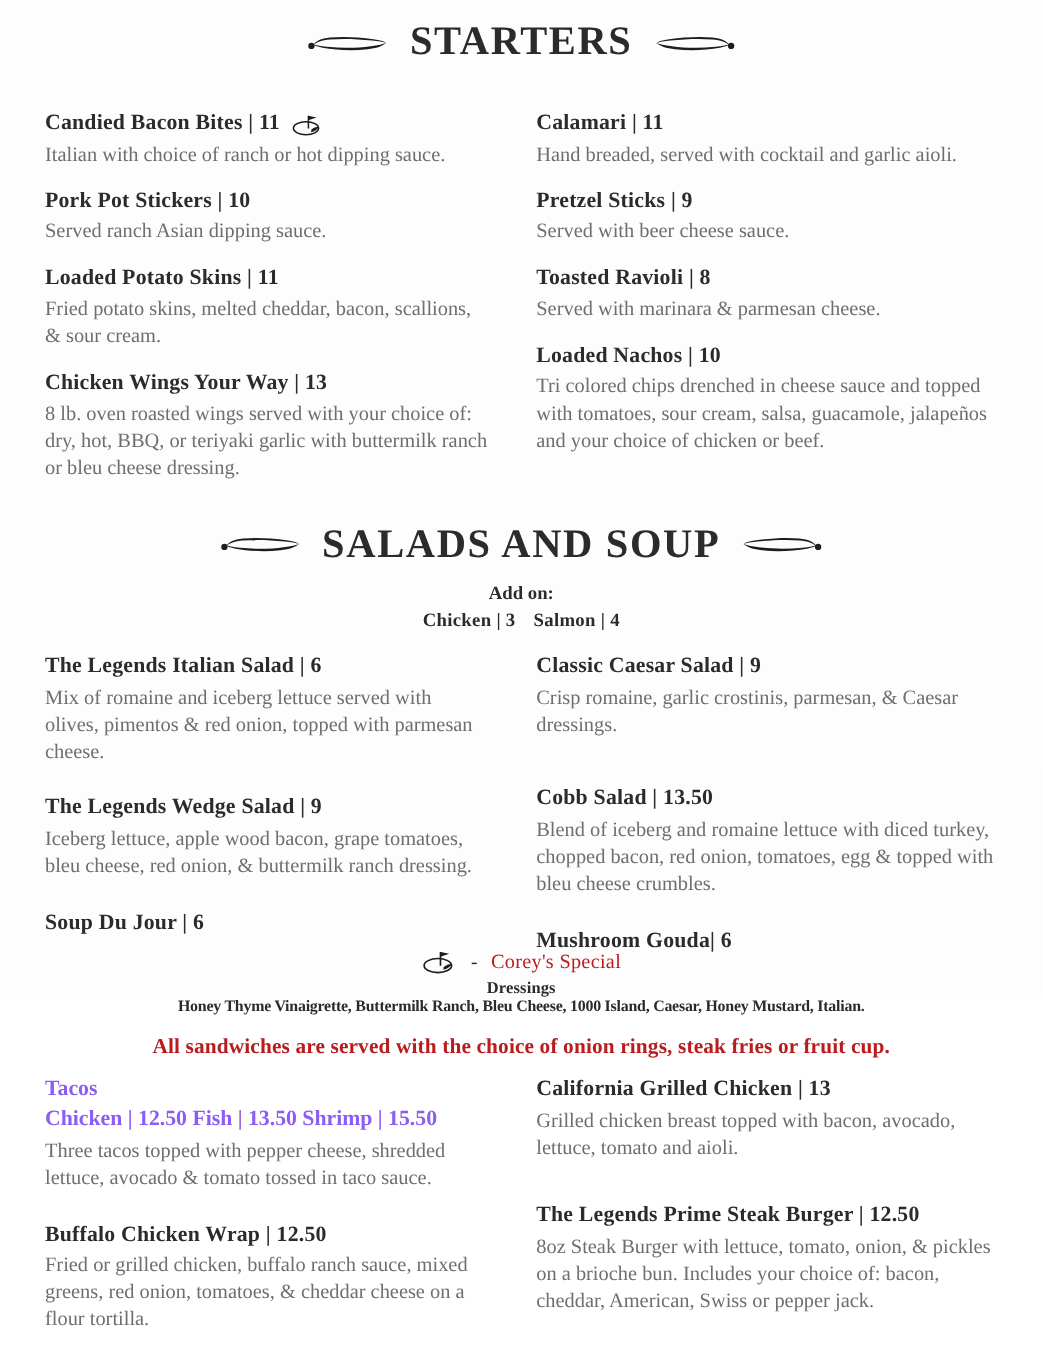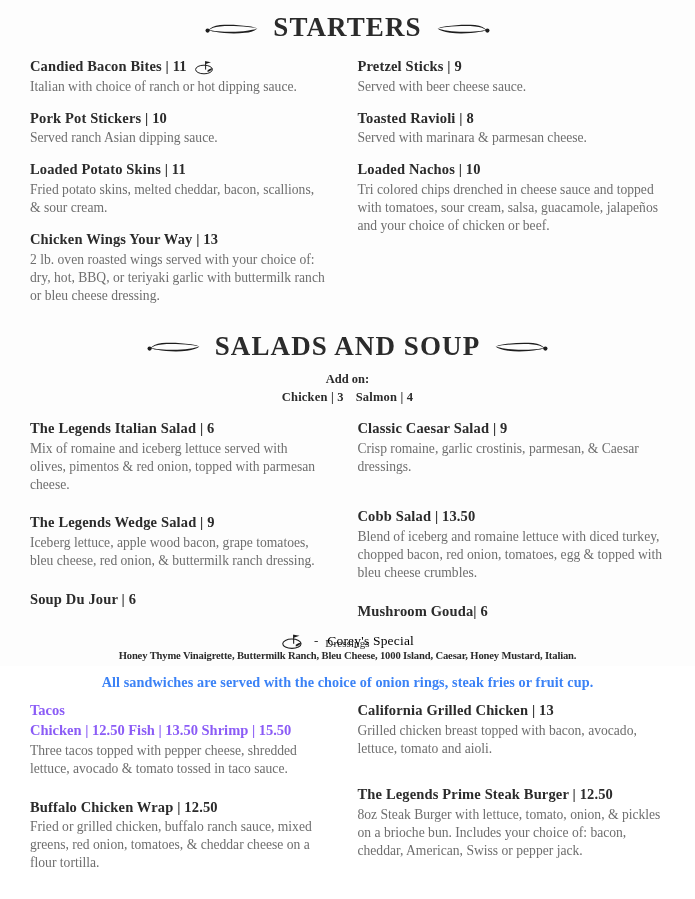--- a/index.html
+++ b/index.html
@@ -93,61 +93,61 @@
   }
   .addon .row2 { letter-spacing: 0.2px; }
   .addon .gap { display: inline-block; width: 12px; }
 
   .dressings {
     text-align: center;
     margin-top: 16px;
   }
   .dressings .dt {
     font-size: 11px;
-    font-weight: normal;
+    font-weight: bold;
     color: #2b2b2b;
     letter-spacing: 0.1px;
   }
   .dressings .dl {
     font-size: 10.6px;
     font-weight: bold;
     color: #2b2b2b;
     letter-spacing: -0.15px;
     margin-top: 1px;
   }
 
   .sand-note {
     text-align: center;
     font-size: 14.2px;
     font-weight: bold;
-    color: #3b82f6;
+    color: #b91c1c;
     margin-top: 5px;
     letter-spacing: 0.1px;
   }
 
   
   .footer {
     position: absolute;
     left: 0; right: 0;
     bottom: 16px;
     display: flex;
     align-items: center;
     justify-content: center;
     gap: 9px;
   }
   .footer .dash { font-size: 13px; color: #2b2b2b; }
   .footer .ftext {
     font-size: 13.5px;
-    color: #000000;
+    color: #b91c1c;
     letter-spacing: 0.2px;
   }
 
   
   .s-starters { padding-top: 12px; }
-  .after-head { margin-top: 14px; }
+  .after-head { margin-top: 30px; }
   .sec2 { margin-top: 26px; }
   .sec3 { margin-top: 13px; }
 </style>
 </head>
 <body>
 
 <div class="page">
 
   <div class="s-starters">
 
@@ -190,26 +190,30 @@
           <div class="item-desc">Served ranch Asian dipping sauce.</div>
         </div>
 
         <div class="item">
           <div class="item-name">Loaded Potato Skins | 11</div>
           <div class="item-desc">Fried potato skins, melted cheddar, bacon, scallions, &amp; sour cream.</div>
         </div>
 
         <div class="item">
           <div class="item-name">Chicken Wings Your Way | 13</div>
-          <div class="item-desc">2 lb. oven roasted wings served with your choice of: dry, hot, BBQ, or teriyaki garlic with buttermilk ranch or bleu cheese dressing.</div>
+          <div class="item-desc">8 lb. oven roasted wings served with your choice of: dry, hot, BBQ, or teriyaki garlic with buttermilk ranch or bleu cheese dressing.</div>
         </div>
 
       </div>
       <div class="col right">
 
+        <div class="item">
+          <div class="item-name">Calamari | 11</div>
+          <div class="item-desc">Hand breaded, served with cocktail and garlic aioli.</div>
+        </div>
 
         <div class="item">
           <div class="item-name">Pretzel Sticks | 9</div>
           <div class="item-desc">Served with beer cheese sauce.</div>
         </div>
 
         <div class="item">
           <div class="item-name">Toasted Ravioli | 8</div>
           <div class="item-desc">Served with marinara &amp; parmesan cheese.</div>
         </div>

